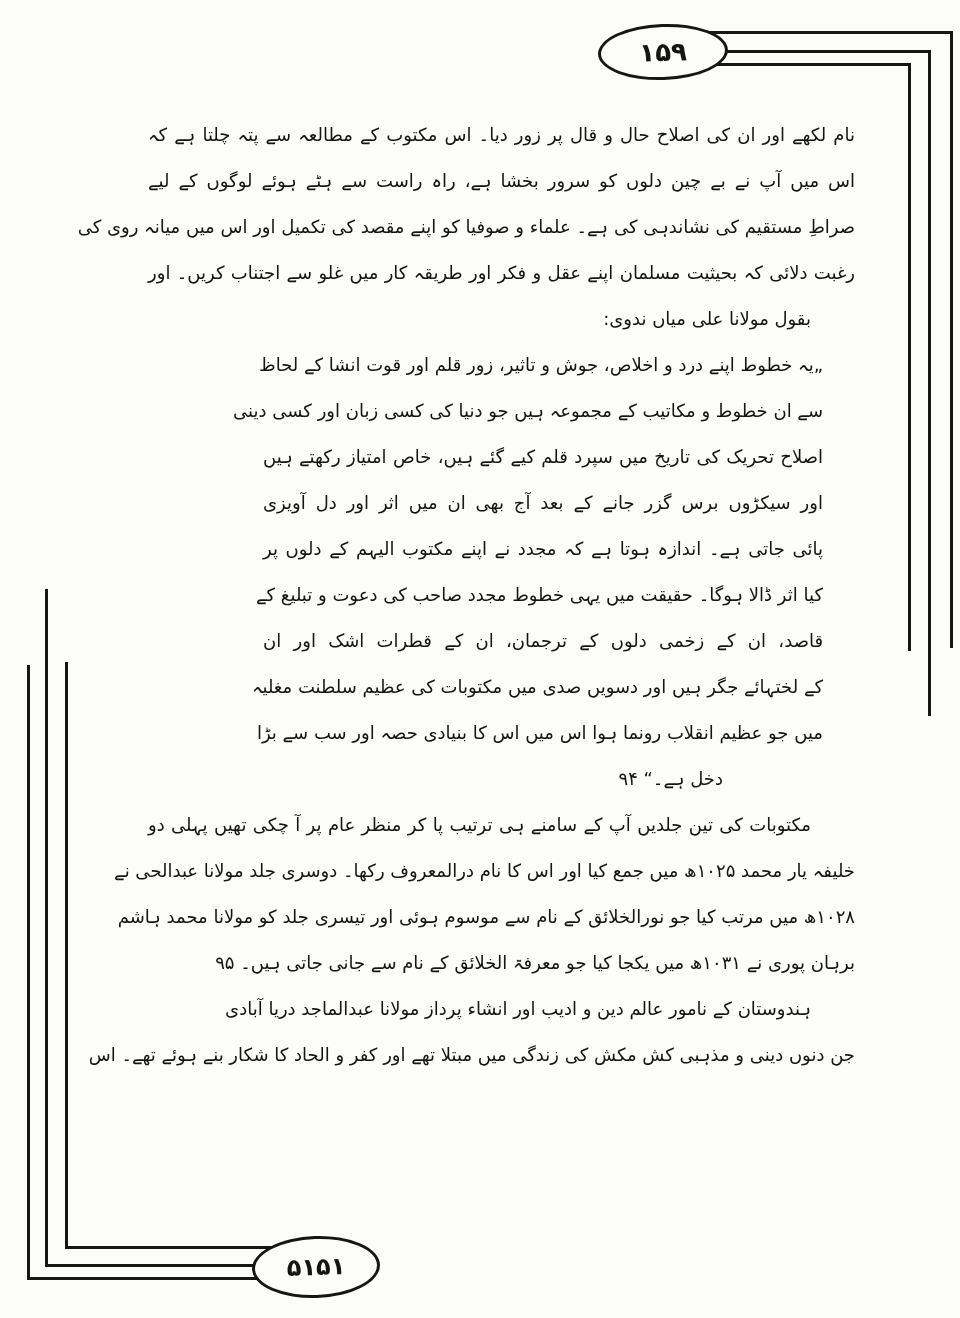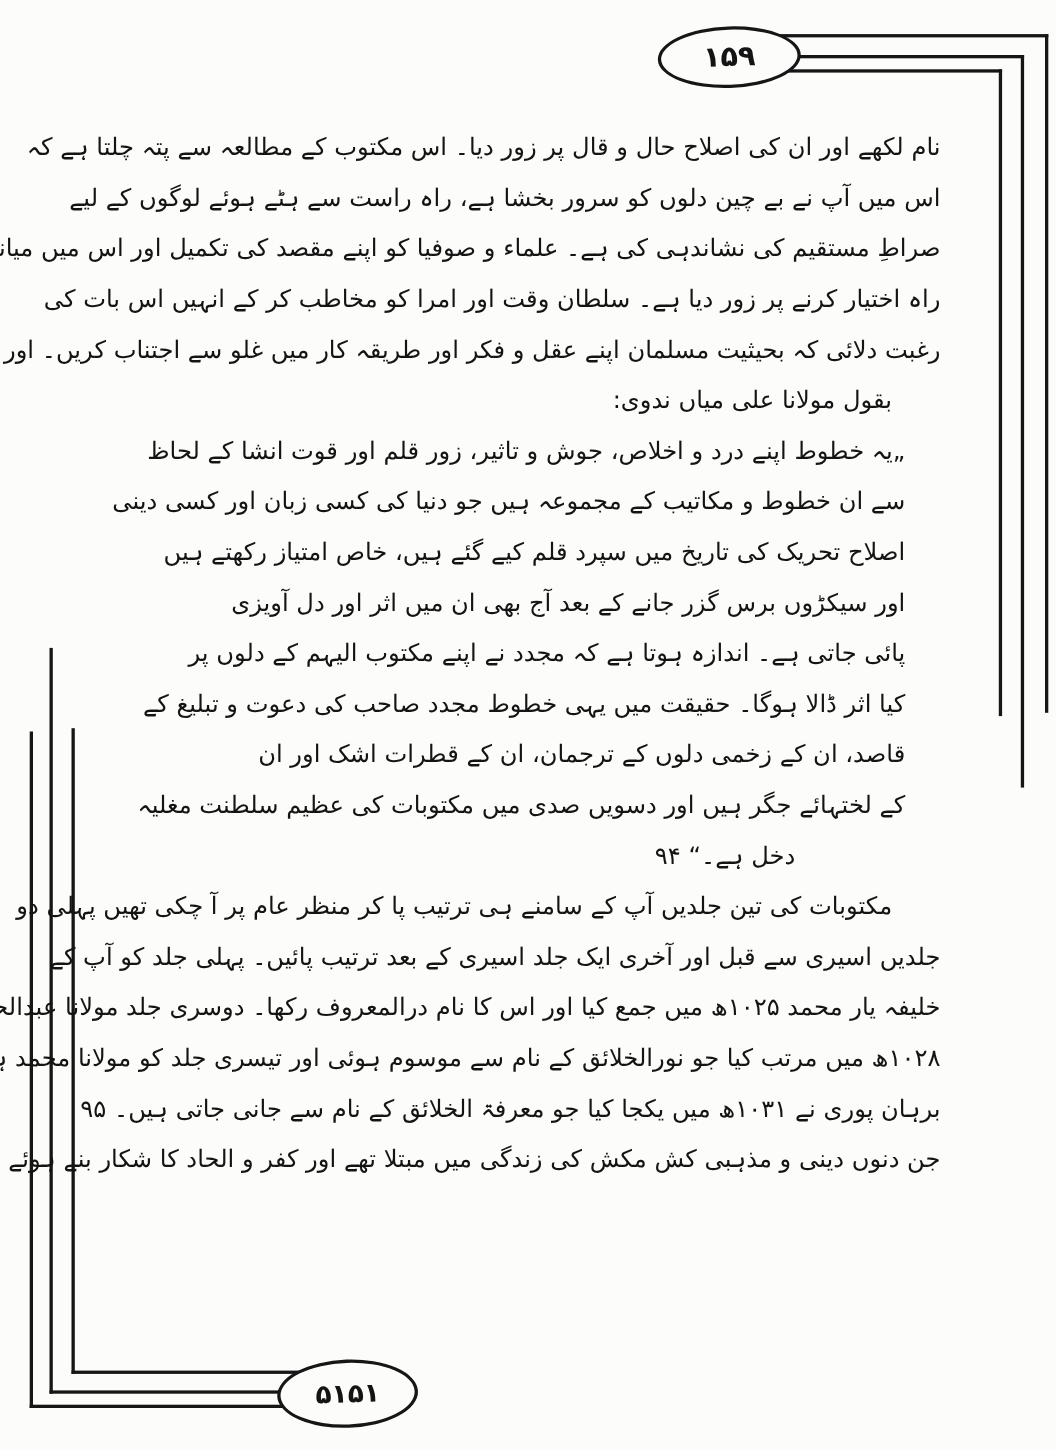--- a/index.html
+++ b/index.html
@@ -27,21 +27,21 @@
     border:3px solid #161616;border-radius:50%;
     display:flex;align-items:center;justify-content:center;
     font-weight:bold;letter-spacing:2px;
   }
   .oval-top{left:598px;top:24px;width:124px;height:50px;font-size:26px;transform:rotate(-2deg);}
   .oval-bottom{left:252px;top:1236px;width:122px;height:56px;font-size:24px;transform:rotate(-2deg);}
 
   
   .text-column{
     position:absolute;z-index:3;top:112px;right:105px;width:707px;
-    direction:rtl;font-size:22px;
+    direction:rtl;font-size:18px;
   }
   .line{
     height:46px;line-height:46px;white-space:nowrap;
     text-align:justify;text-align-last:justify;
   }
   .line.start{text-align:left;text-align-last:right;}
   .line.indent{padding-right:44px;}
   .quote{width:560px;margin-right:32px;}
   .quote .line.q-last{padding-right:100px;text-align:left;text-align-last:right;}
 </style>
@@ -63,43 +63,43 @@
   <div class="oval oval-bottom">
     <span>۵۱۵۱</span>
   </div>
 
   <div class="text-column" dir="rtl">
 
     <div>
       <div class="line">نام لکھے اور ان کی اصلاح حال و قال پر زور دیا۔ اس مکتوب کے مطالعہ سے پتہ چلتا ہے کہ</div>
       <div class="line">اس میں آپ نے بے چین دلوں کو سرور بخشا ہے، راہ راست سے ہٹے ہوئے لوگوں کے لیے</div>
       <div class="line">صراطِ مستقیم کی نشاندہی کی ہے۔ علماء و صوفیا کو اپنے مقصد کی تکمیل اور اس میں میانہ روی کی</div>
-      <div class="line">راہ اختیار کرنے پر زور دیا ہے۔ سلطان وقت اور امرا کو مخاطب کر کے انہیں اس بات کی</div>
       <div class="line">رغبت دلائی کہ بحیثیت مسلمان اپنے عقل و فکر اور طریقہ کار میں غلو سے اجتناب کریں۔ اور</div>
       <div class="line start indent">بقول مولانا علی میاں ندوی:</div>
     </div>
 
     <div class="quote">
       <div class="line">„یہ خطوط اپنے درد و اخلاص، جوش و تاثیر، زور قلم اور قوت انشا کے لحاظ</div>
       <div class="line">سے ان خطوط و مکاتیب کے مجموعہ ہیں جو دنیا کی کسی زبان اور کسی دینی</div>
       <div class="line">اصلاح تحریک کی تاریخ میں سپرد قلم کیے گئے ہیں، خاص امتیاز رکھتے ہیں</div>
       <div class="line">اور سیکڑوں برس گزر جانے کے بعد آج بھی ان میں اثر اور دل آویزی</div>
       <div class="line">پائی جاتی ہے۔ اندازہ ہوتا ہے کہ مجدد نے اپنے مکتوب الیہم کے دلوں پر</div>
       <div class="line">کیا اثر ڈالا ہوگا۔ حقیقت میں یہی خطوط مجدد صاحب کی دعوت و تبلیغ کے</div>
       <div class="line">قاصد، ان کے زخمی دلوں کے ترجمان، ان کے قطرات اشک اور ان</div>
       <div class="line">کے لختہائے جگر ہیں اور دسویں صدی میں مکتوبات کی عظیم سلطنت مغلیہ</div>
+      <div class="line">میں جو عظیم انقلاب رونما ہوا اس میں اس کا بنیادی حصہ اور سب سے بڑا</div>
       <div class="line q-last">دخل ہے۔“ ۹۴</div>
     </div>
 
     <div>
       <div class="line indent">مکتوبات کی تین جلدیں آپ کے سامنے ہی ترتیب پا کر منظر عام پر آ چکی تھیں پہلی دو</div>
-      <div class="line">جلدیں اسیری سے قبل اور آخری ایک جلد اسیری کے بعد ترتیب پائیں۔ پہلی جلد کو آپ کے</div>
       <div class="line">خلیفہ یار محمد ۱۰۲۵ھ میں جمع کیا اور اس کا نام درالمعروف رکھا۔ دوسری جلد مولانا عبدالحی نے</div>
       <div class="line">۱۰۲۸ھ میں مرتب کیا جو نورالخلائق کے نام سے موسوم ہوئی اور تیسری جلد کو مولانا محمد ہاشم</div>
       <div class="line start">برہان پوری نے ۱۰۳۱ھ میں یکجا کیا جو معرفۃ الخلائق کے نام سے جانی جاتی ہیں۔ ۹۵</div>
     </div>
 
     <div>
+      <div class="line start indent">ہندوستان کے نامور عالم دین و ادیب اور انشاء پرداز مولانا عبدالماجد دریا آبادی</div>
       <div class="line">جن دنوں دینی و مذہبی کش مکش کی زندگی میں مبتلا تھے اور کفر و الحاد کا شکار بنے ہوئے تھے۔ اس</div>
     </div>
 
   </div>
 </div>
 
 </body></html>

